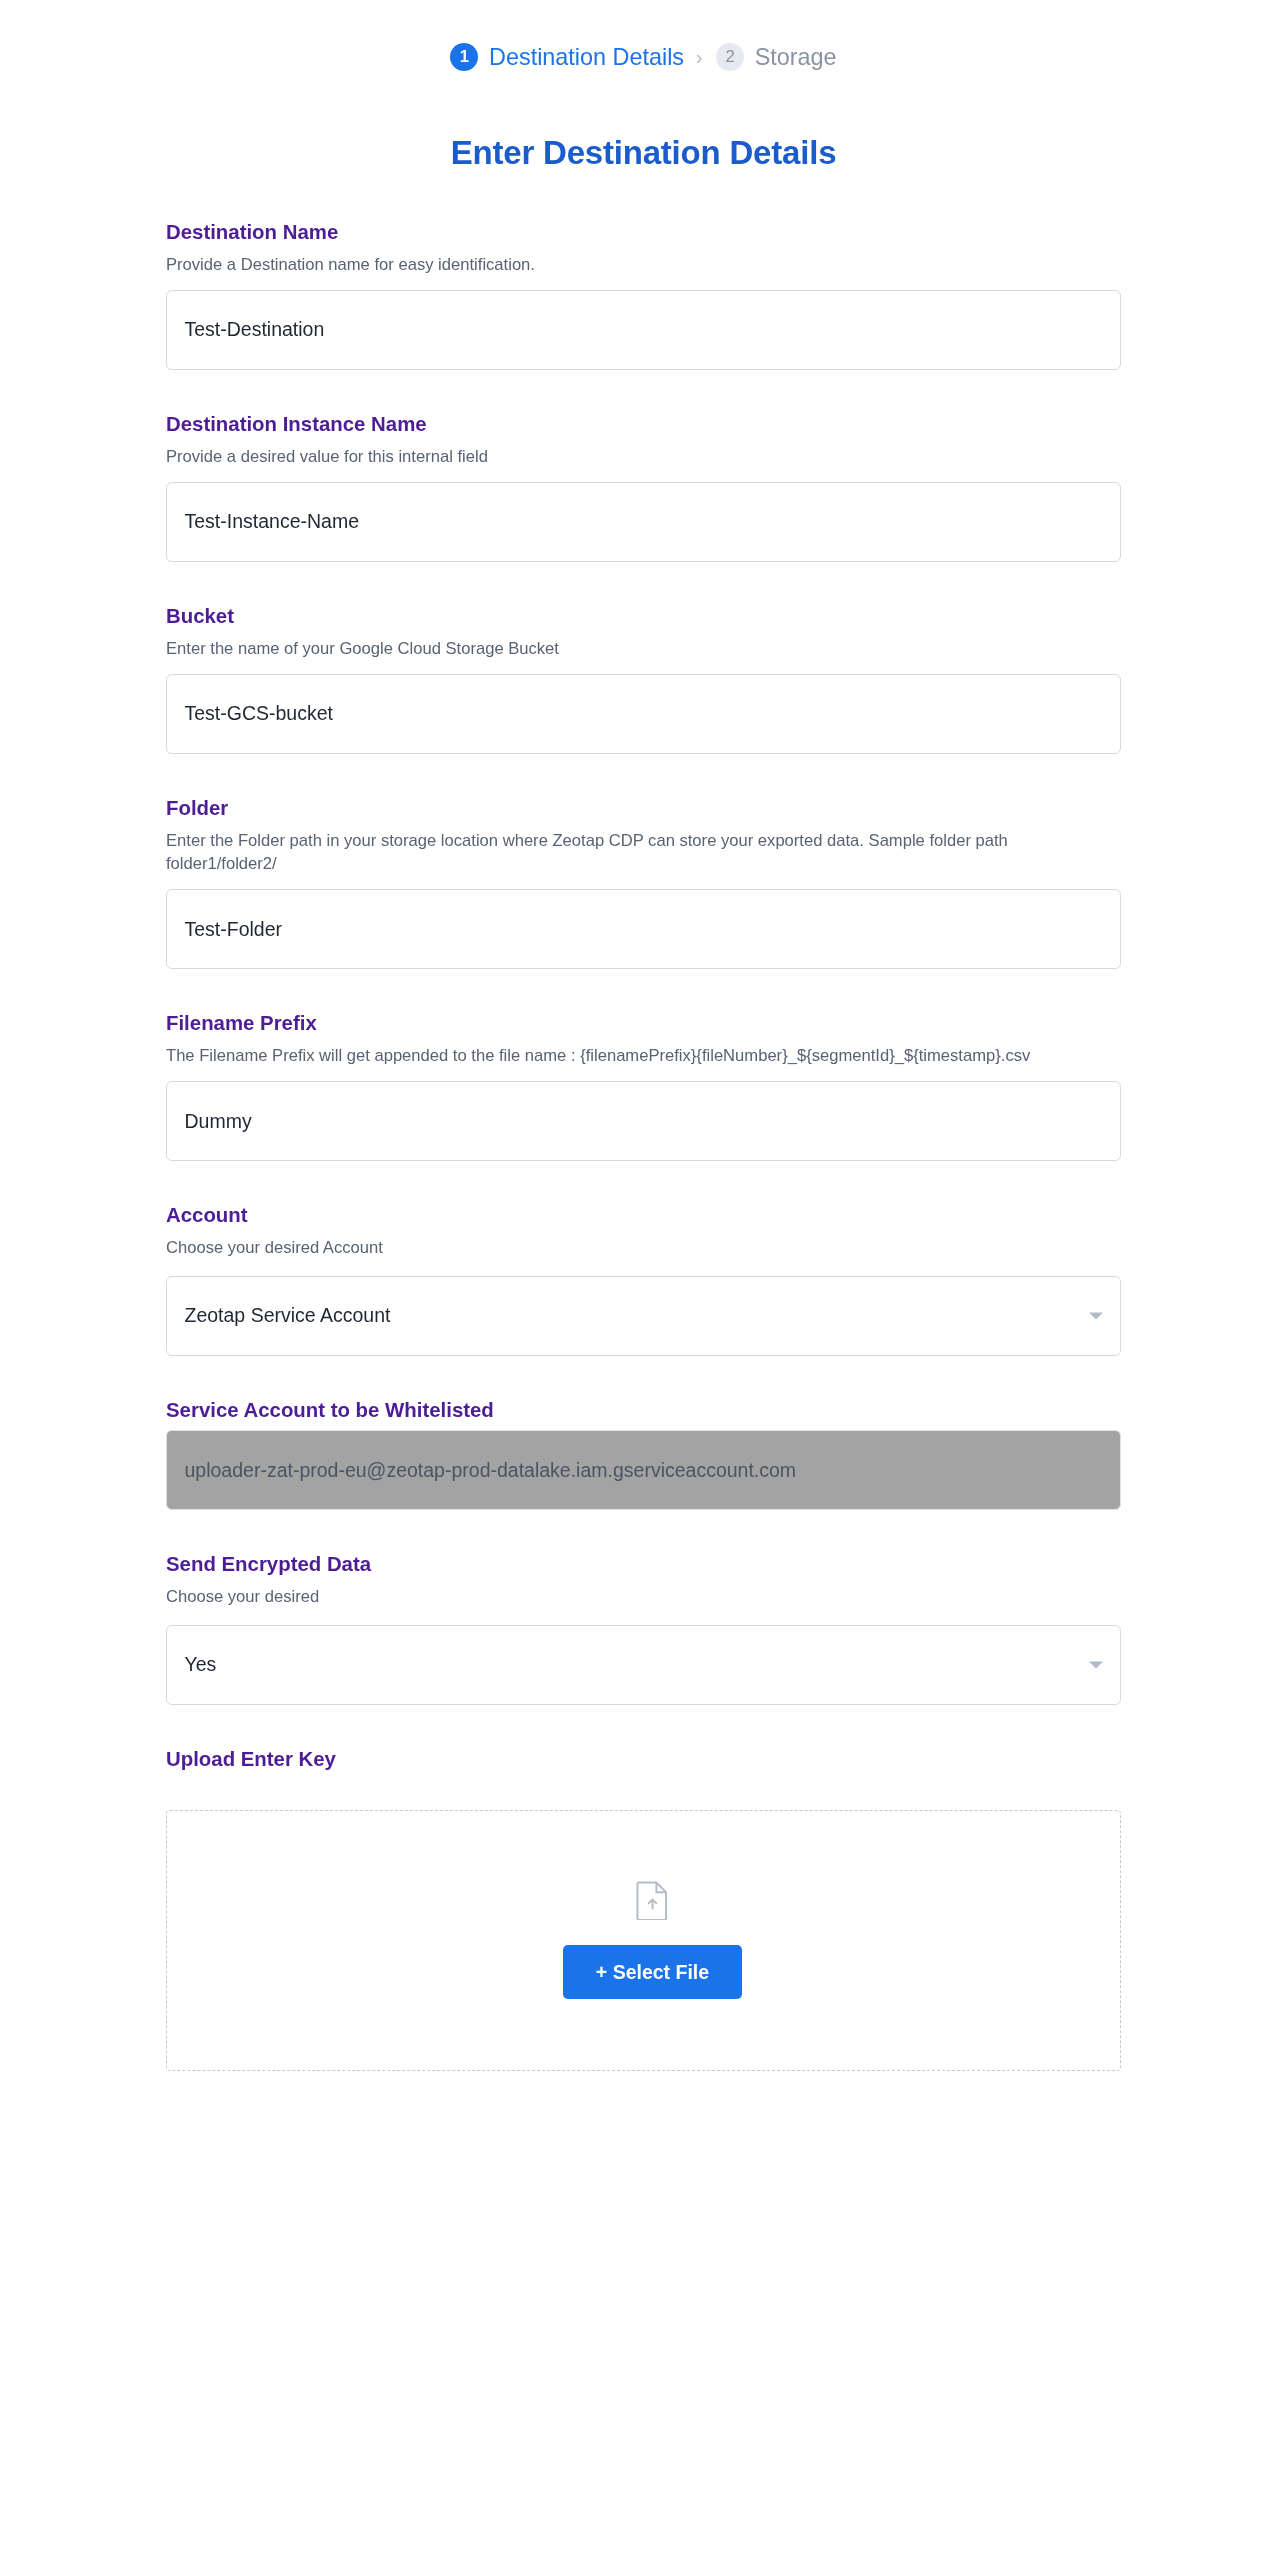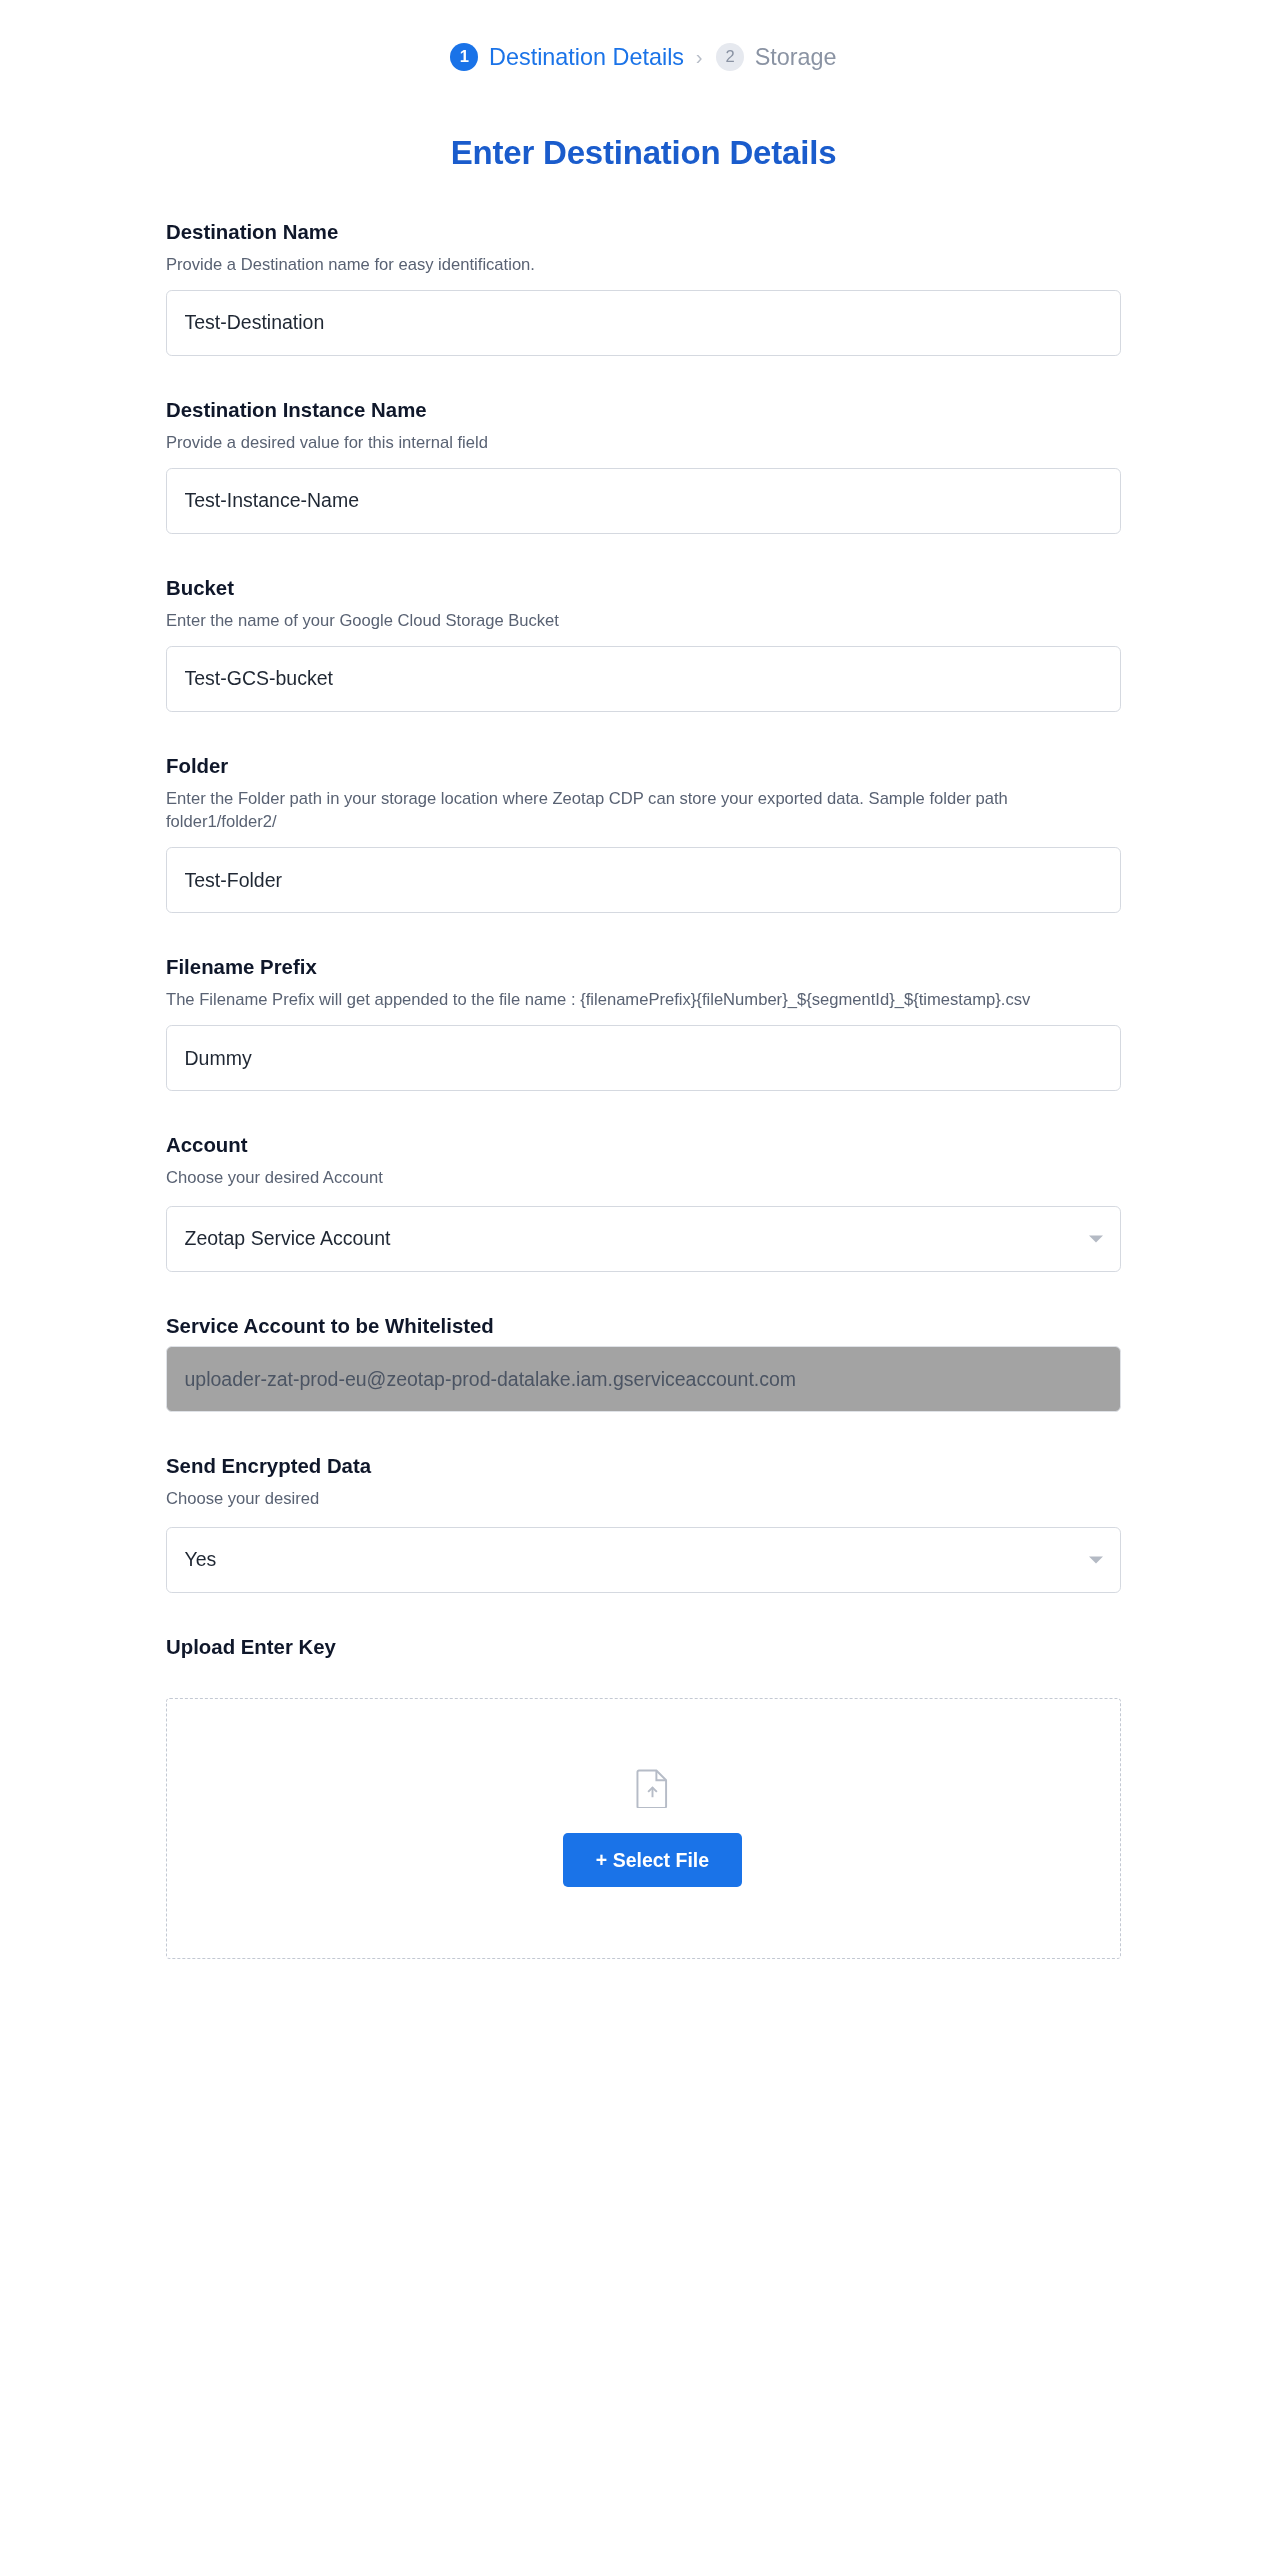--- a/index.html
+++ b/index.html
@@ -80,37 +80,37 @@
     margin: 0 auto;
     padding-left: 62px;
     padding-right: 62px;
   }
   .field {
     margin-top: 43px;
   }
   .field:first-child { margin-top: 49px; }
 
   .field-label {
-    color: #0f172a;
+    color: #4c1d95;
     font-size: 20.4px;
     font-weight: bold;
     margin-bottom: 8.8px;
     margin-top: 24px;
   }
   .field-help {
     color: #596273;
     font-size: 16.6px;
     line-height: 1.42;
     margin-bottom: 13.6px;
     max-width: 1032px;
   }
 
   .input {
     width: 100%;
-    height: 66px;
+    height: 80px;
     border: 1px solid #d5d9e0;
     border-radius: 5.8px;
     background: #ffffff;
     padding: 0 17.5px;
     font-size: 19.5px;
     color: #1f2733;
     font-family: "Liberation Sans", sans-serif;
     display: flex;
     align-items: center;
     outline: none;

